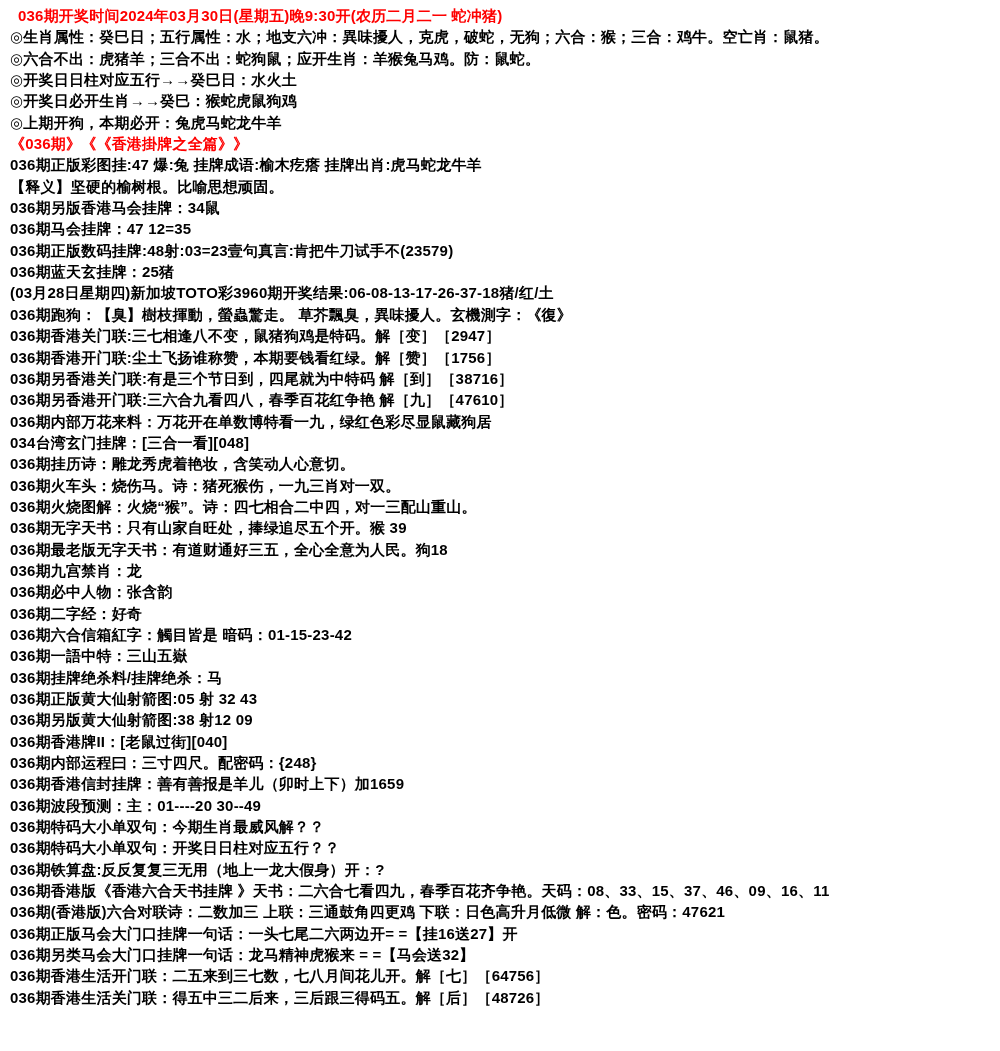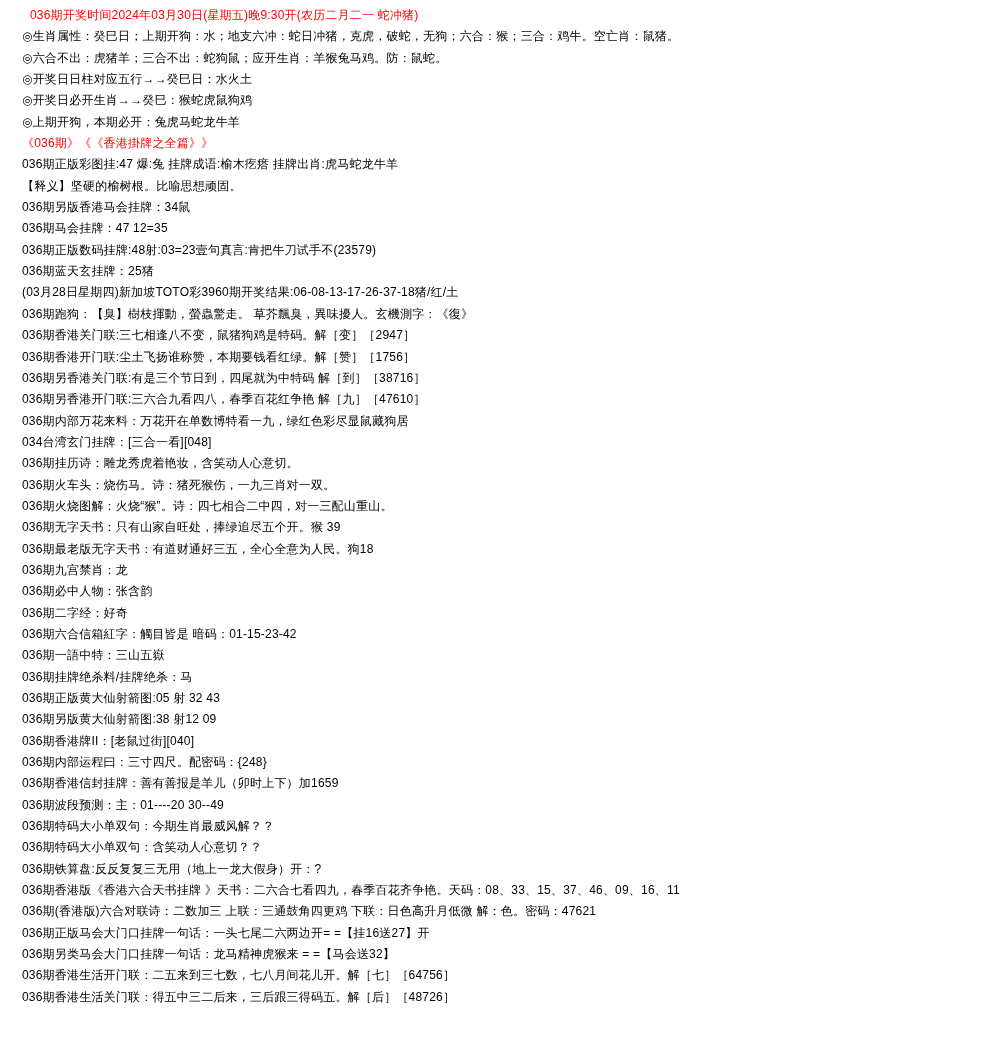--- a/index.html
+++ b/index.html
@@ -10,42 +10,41 @@
   body {
     width: 1000px;
     height: 1051px;
     overflow: hidden;
     font-family: "Liberation Sans", "DejaVu Sans", sans-serif;
   }
   .content {
     padding: 5px 6px 0 10px;
   }
   .line {
-    font-size: 12px;
+    font-size: 15px;
     line-height: 21.35px;
-    font-weight: normal;
+    font-weight: bold;
     color: #000000;
     white-space: nowrap;
     letter-spacing: 0.2px;
-    margin-left: 12px;
   }
   .line.red {
     color: #fe0000;
   }
   .line.indent {
     padding-left: 8px;
   }
 </style>
 </head>
 <body>
 
 <div class="content">
 
 <div class="line red indent">036期开奖时间2024年03月30日(星期五)晚9:30开(农历二月二一 蛇冲猪)</div>
-    <div class="line">◎生肖属性：癸巳日；上期开狗：水；地支六冲：蛇日冲猪，克虎，破蛇，无狗；六合：猴；三合：鸡牛。空亡肖：鼠猪。</div>
+    <div class="line">◎生肖属性：癸巳日；五行属性：水；地支六冲：異味擾人，克虎，破蛇，无狗；六合：猴；三合：鸡牛。空亡肖：鼠猪。</div>
     <div class="line">◎六合不出：虎猪羊；三合不出：蛇狗鼠；应开生肖：羊猴兔马鸡。防：鼠蛇。</div>
     <div class="line">◎开奖日日柱对应五行→→癸巳日：水火土</div>
     <div class="line">◎开奖日必开生肖→→癸巳：猴蛇虎鼠狗鸡</div>
     <div class="line">◎上期开狗，本期必开：兔虎马蛇龙牛羊</div>
     <div class="line red">《036期》《《香港掛牌之全篇》》</div>
     <div class="line">036期正版彩图挂:47 爆:兔 挂牌成语:榆木疙瘩 挂牌出肖:虎马蛇龙牛羊</div>
     <div class="line">【释义】坚硬的榆树根。比喻思想顽固。</div>
     <div class="line">036期另版香港马会挂牌：34鼠</div>
     <div class="line">036期马会挂牌：47 12=35</div>
     <div class="line">036期正版数码挂牌:48射:03=23壹句真言:肯把牛刀试手不(23579)</div>
@@ -69,21 +68,21 @@
     <div class="line">036期六合信箱紅字：觸目皆是 暗码：01-15-23-42</div>
     <div class="line">036期一語中特：三山五嶽</div>
     <div class="line">036期挂牌绝杀料/挂牌绝杀：马</div>
     <div class="line">036期正版黄大仙射箭图:05 射 32 43</div>
     <div class="line">036期另版黄大仙射箭图:38 射12 09</div>
     <div class="line">036期香港牌II：[老鼠过街][040]</div>
     <div class="line">036期内部运程曰：三寸四尺。配密码：{248}</div>
     <div class="line">036期香港信封挂牌：善有善报是羊儿（卯时上下）加1659</div>
     <div class="line">036期波段预测：主：01----20 30--49</div>
     <div class="line">036期特码大小单双句：今期生肖最威风解？？</div>
-    <div class="line">036期特码大小单双句：含笑动人心意切？？</div>
+    <div class="line">036期特码大小单双句：开奖日日柱对应五行？？</div>
     <div class="line">036期铁算盘:反反复复三无用（地上一龙大假身）开：?</div>
     <div class="line">036期香港版《香港六合天书挂牌 》天书：二六合七看四九，春季百花齐争艳。天码：08、33、15、37、46、09、16、11</div>
     <div class="line">036期(香港版)六合对联诗：二数加三 上联：三通鼓角四更鸡 下联：日色高升月低微 解：色。密码：47621</div>
     <div class="line">036期正版马会大门口挂牌一句话：一头七尾二六两边开= =【挂16送27】开</div>
     <div class="line">036期另类马会大门口挂牌一句话：龙马精神虎猴来 = =【马会送32】</div>
     <div class="line">036期香港生活开门联：二五来到三七数，七八月间花儿开。解［七］［64756］</div>
     <div class="line">036期香港生活关门联：得五中三二后来，三后跟三得码五。解［后］［48726］</div>
   </div>
 
 </body></html>

